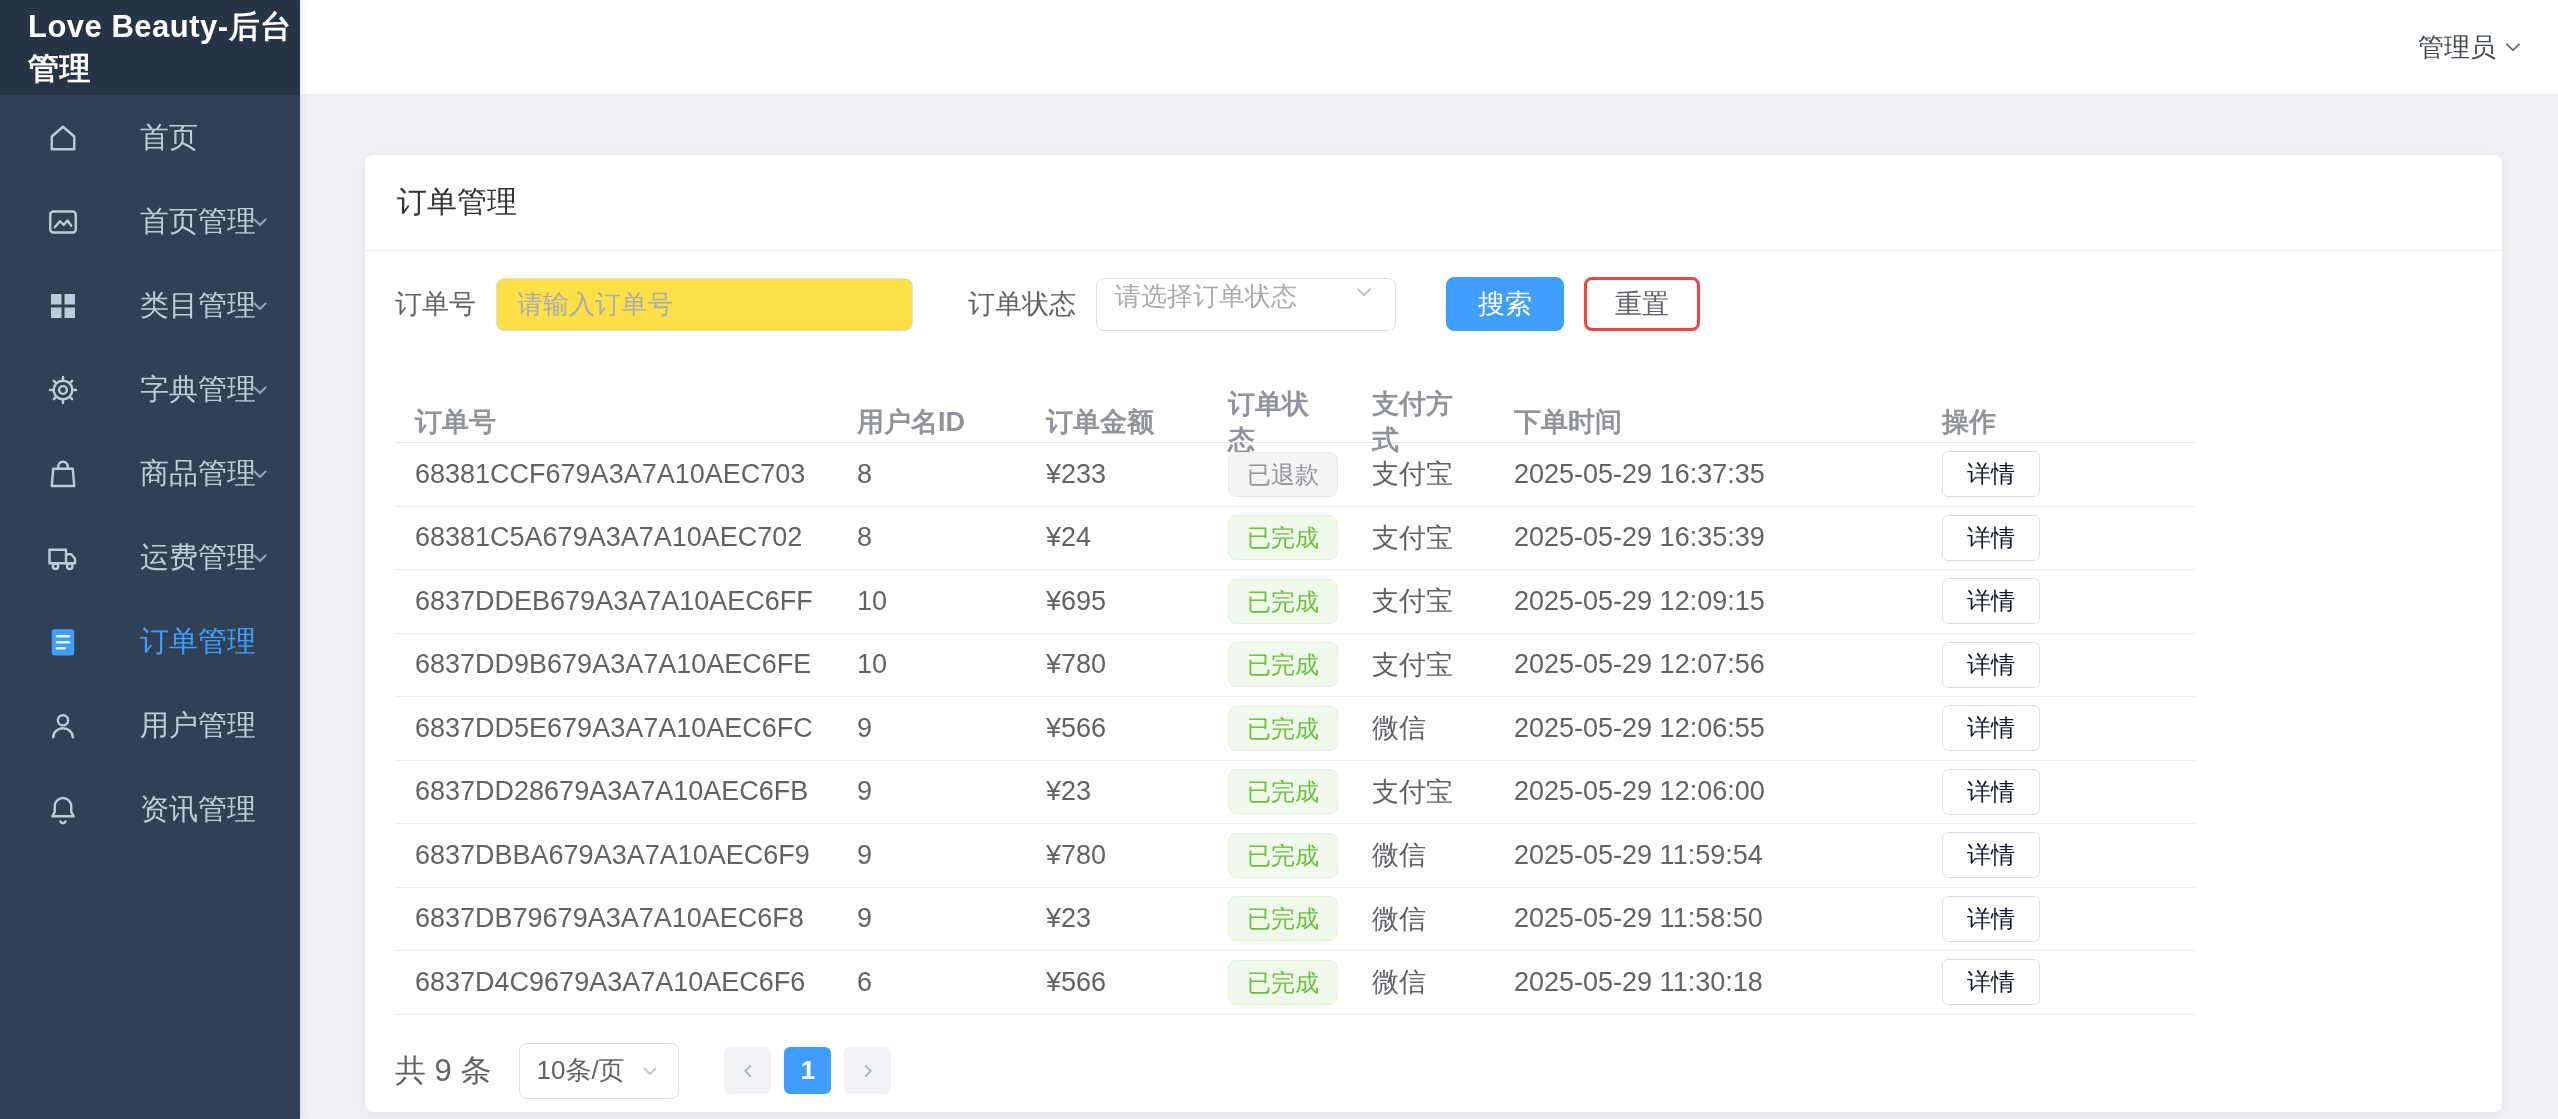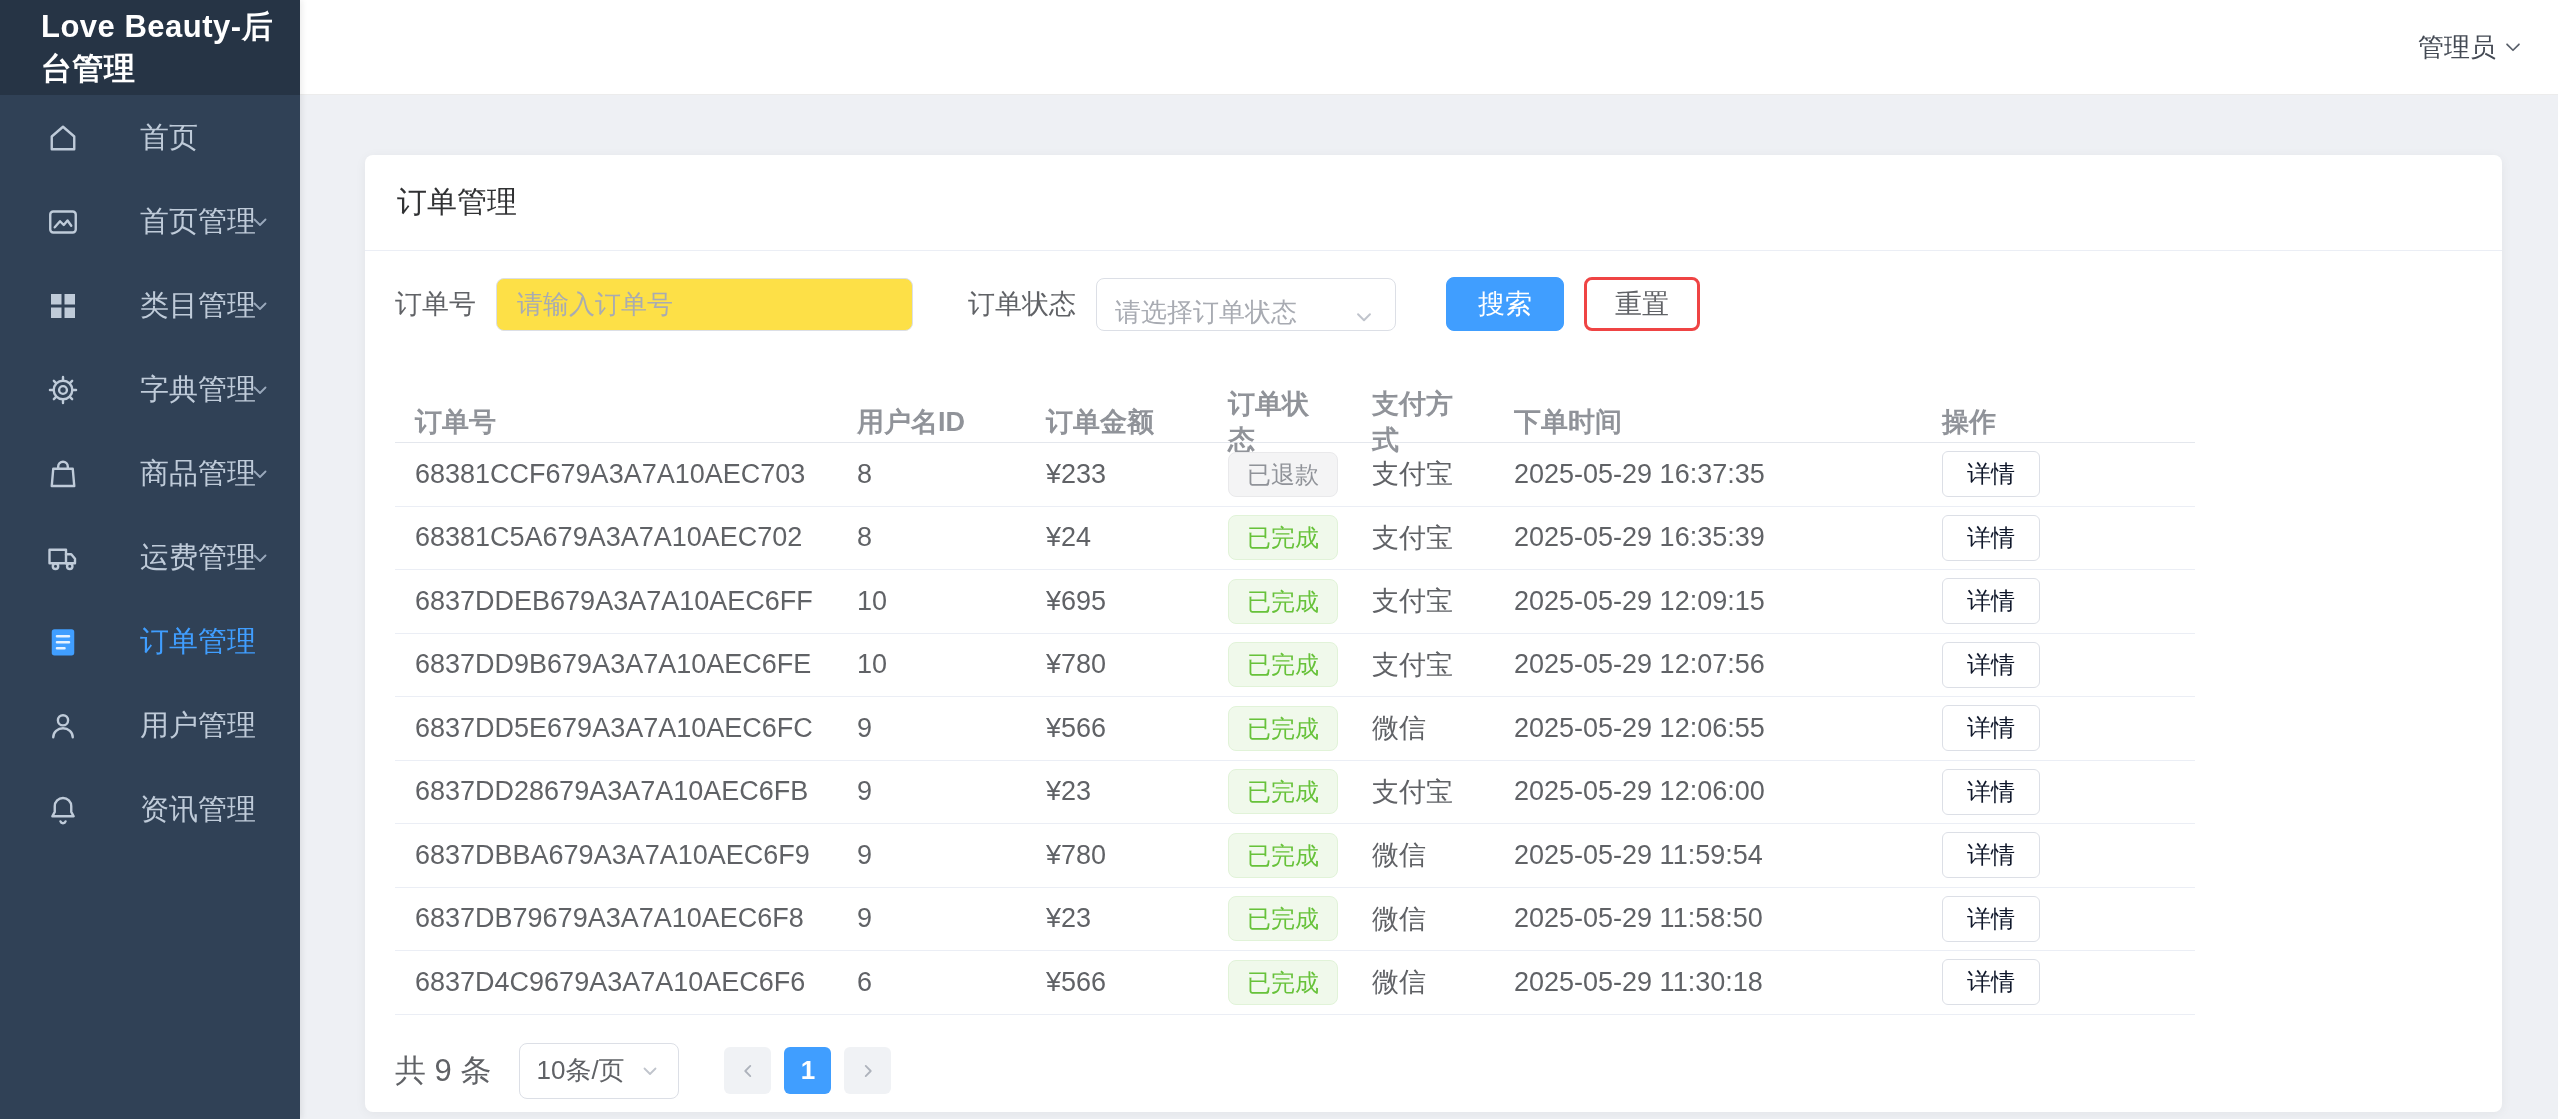--- a/index.html
+++ b/index.html
@@ -3,21 +3,21 @@
 <meta charset="utf-8">
 <style>
   * { margin:0; padding:0; box-sizing:border-box; }
   html,body { width:2558px; height:1119px; overflow:hidden;
     font-family:"Liberation Sans","DejaVu Sans",sans-serif; background:#eef0f4; }
 
   
   .sidebar { position:absolute; left:0; top:0; width:300px; height:1119px;
     background:#304156; z-index:5; box-shadow:2px 0 6px rgba(0,0,0,.08); }
   .logo { height:95px; background:#263445; color:#ffffff; font-size:31px; font-weight:bold;
-    display:flex; align-items:center; padding-left:41px; letter-spacing:.5px; }
+    display:flex; align-items:center; padding-left:28px; letter-spacing:.5px; }
   .menu { padding-top:1px; }
   .menu-item { position:relative; height:84px; display:flex; align-items:center;
     padding-left:45px; color:#bfcbd9; font-size:29px; cursor:pointer;gap:24px; }
   .menu-item .m-icon { width:36px; height:36px; margin-right:35px; flex:0 0 36px; color:#bfcbd9; }
   .menu-item .m-icon svg { width:36px; height:36px; display:block; }
   .menu-item .m-arrow { position:absolute; right:28px; width:24px; height:24px; color:#9aa9bc; }
   .menu-item .m-arrow svg { width:24px; height:24px; display:block; }
   .menu-item.active { color:#409eff; }
   .menu-item.active .m-icon { color:#409eff; }
 
@@ -39,21 +39,21 @@
   .card-body { padding:0 30px; }
 
   
   .search-row { margin-top:26px; display:flex; align-items:center; }
   .f-label { font-size:27px; color:#606266; margin-right:20px; white-space:nowrap; }
   .inp { width:417px; height:53px; border:1px solid #dcdfe6; border-radius:8px;
     padding:0 20px; font-size:26px; color:#606266; outline:none; background:#fde047;
     font-family:inherit; }
   .inp::placeholder { color:#a8abb2; }
   .sel { width:300px; height:53px; border:1px solid #dcdfe6; border-radius:8px;
-    padding:0 18px; display:flex; align-items:flex-end; justify-content:space-between;
+    padding:0 18px; display:flex; align-items:flex-start; justify-content:space-between;
     background:#fff; cursor:pointer; }
   .sel .sel-text { font-size:26px; color:#a8abb2; }
   .sel .s-arrow { width:26px; height:26px; color:#c0c4cc; }
   .sel .s-arrow svg { width:26px; height:26px; display:block; }
   .gap-lg { width:55px; flex:0 0 55px; }
   .gap-btn { width:50px; flex:0 0 50px; }
   .btn { height:54px; border-radius:8px; font-size:27px; cursor:pointer; font-family:inherit; }
   .btn-primary { background:#409eff; border:1px solid #409eff; color:#ffffff; padding:0 31px; }
   .btn-plain { background:#ffffff; border:3px solid #ef4444; color:#606266; padding:0 28px; margin-left:20px; }
 

